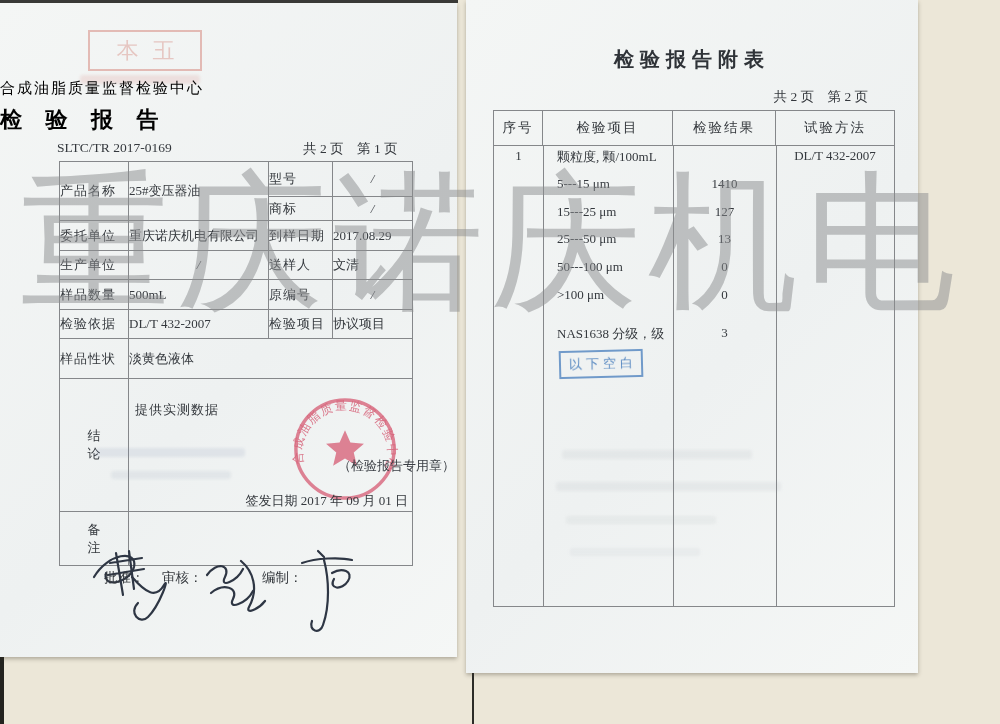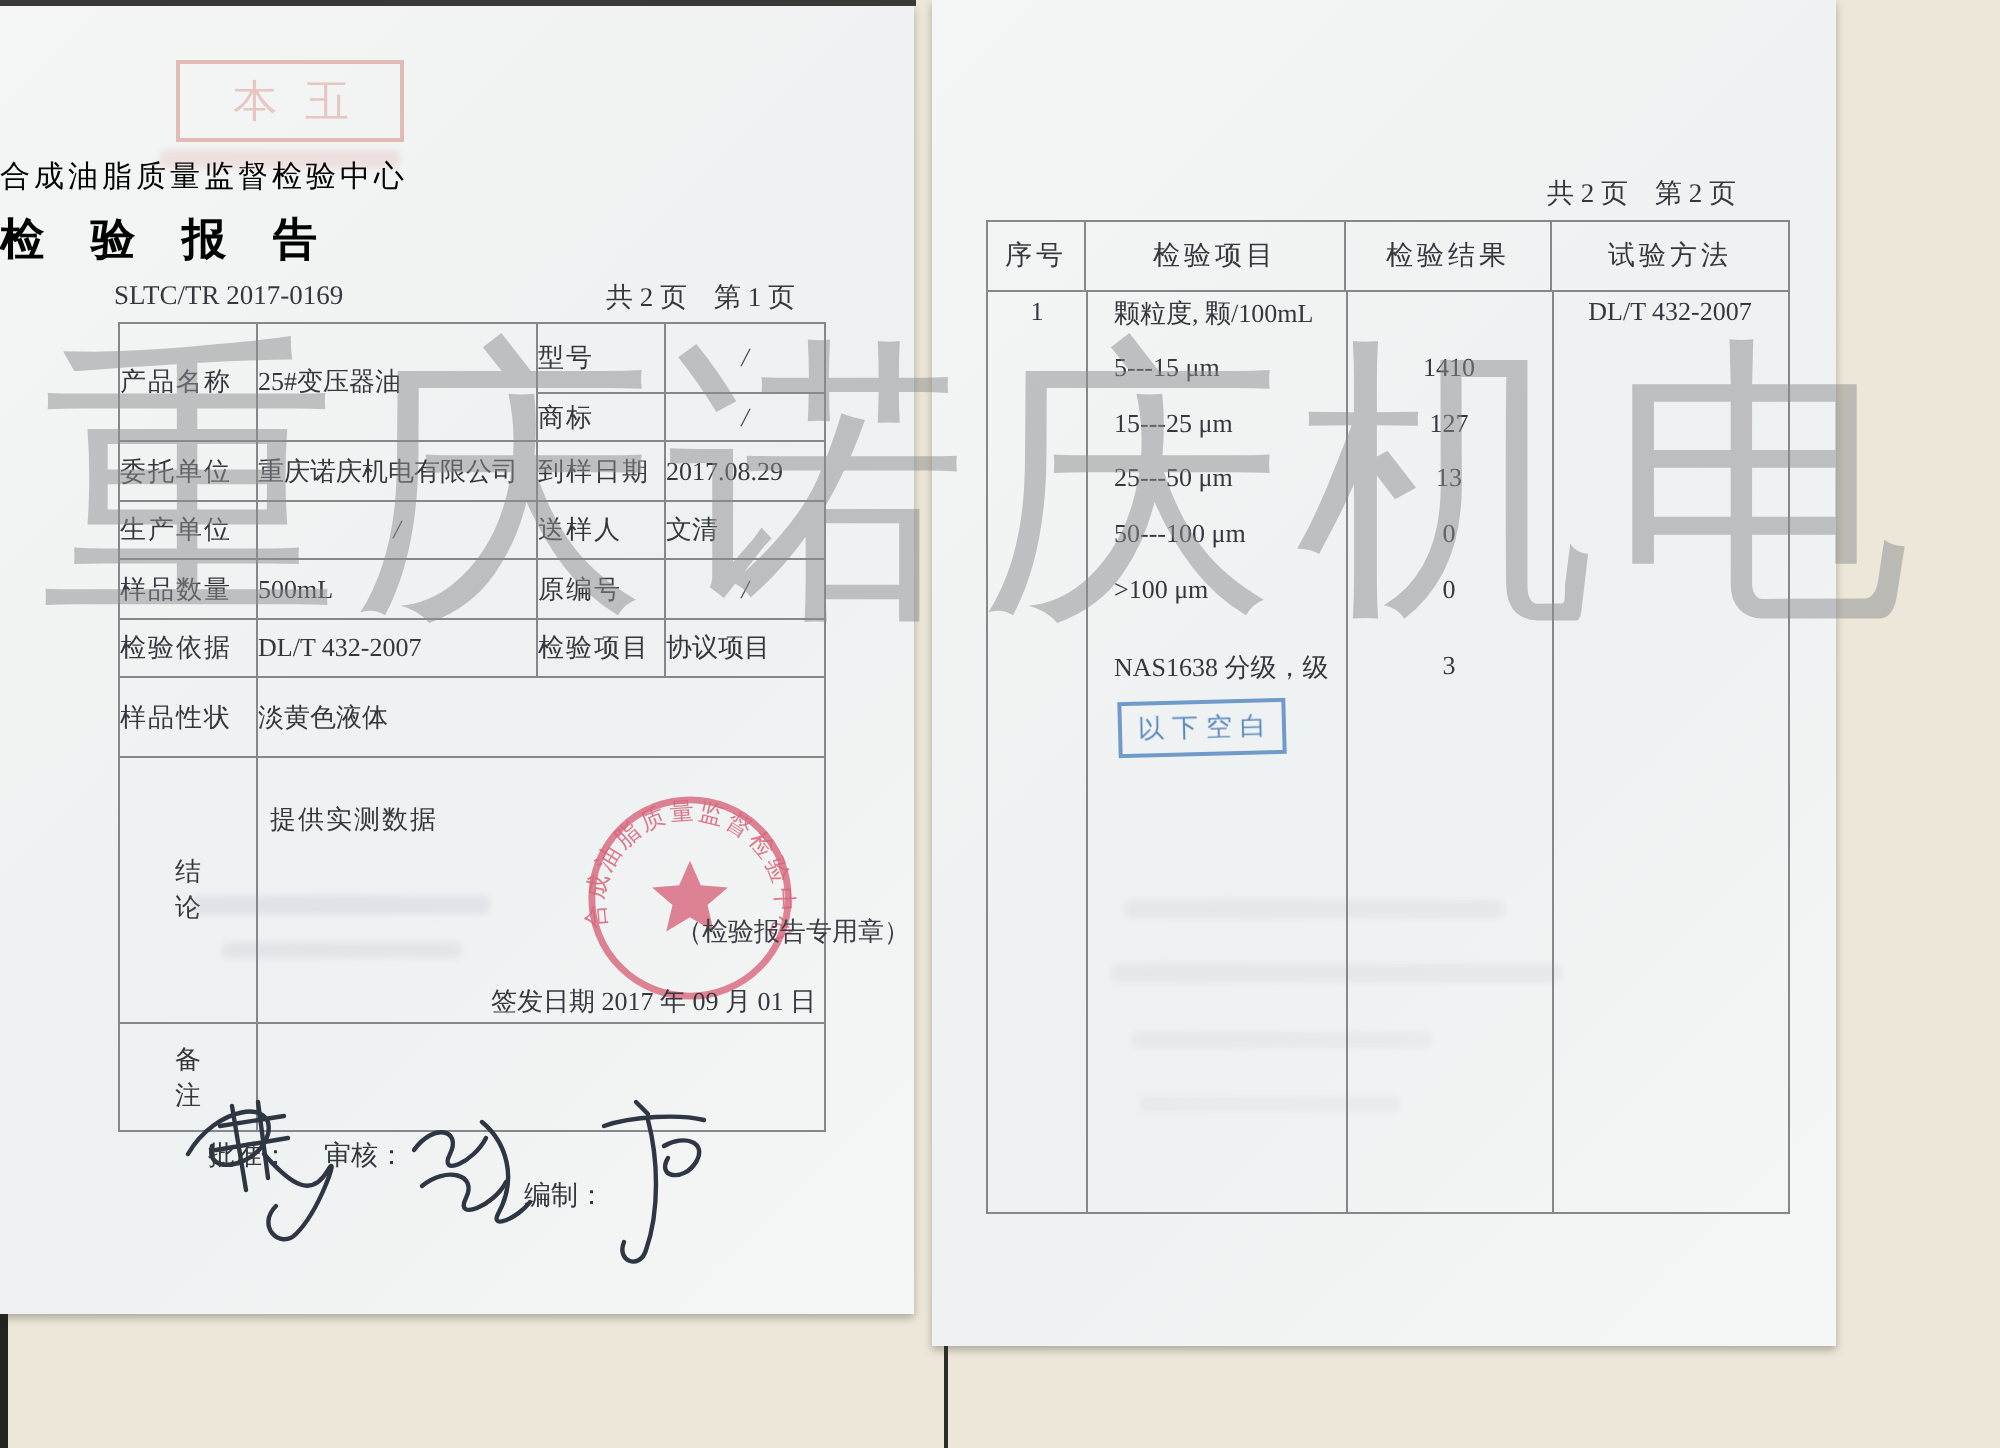--- a/index.html
+++ b/index.html
@@ -182,30 +182,31 @@
       <path d="M6 34 C 20 10, 50 6, 46 24 C 42 40, 14 46, 18 30"></path>
       <path d="M28 10 L 35 52 M 41 8 L 46 46 M 22 20 L 54 15 M 20 32 L 56 26"></path>
       <path d="M44 34 C 58 50, 68 56, 76 42 C 82 32, 72 62, 60 74 C 52 82, 40 70, 50 60"></path>
     </svg>
     <div class="so-lbl" style="left:162px;top:566px;">审核：</div>
     <svg class="sig" style="left:201px;top:550px;" width="72" height="70" viewBox="0 0 72 70">
       <path d="M6 22 C 16 8, 30 12, 24 24 C 18 36, 36 28, 42 16"></path>
       <path d="M10 40 C 22 30, 38 34, 32 46 C 26 58, 46 50, 52 38"></path>
       <path d="M40 8 C 52 18, 58 36, 48 54 C 44 62, 58 56, 64 48"></path>
     </svg>
-    <div class="so-lbl" style="left:262px;top:566px;margin-top:20px;">编制：</div>
+    <div class="so-lbl" style="left:262px;top:566px;">编制：</div>
     <svg class="sig" style="left:296px;top:540px;" width="70" height="100" viewBox="0 0 70 100">
       <path d="M22 8 L 28 14 M 6 20 C 20 15, 44 14, 56 17"></path>
       <path d="M28 17 C 33 36, 34 62, 27 82 C 24 92, 12 88, 16 78"></path>
       <path d="M36 30 C 46 24, 58 28, 52 38 C 46 48, 32 46, 38 36"></path>
     </svg>
   </div>
 
   <div class="page page-right">
 
+    <div class="r-title">检验报告附表</div>
     <div class="r-pageinfo">共 2 页　第 2 页</div>
 
     <div class="rtab">
       <div class="hrow">
         <div class="hcell" style="width:49px">序号</div>
         <div class="hcell" style="width:130px">检验项目</div>
         <div class="hcell" style="width:103px">检验结果</div>
         <div class="hcell" style="width:118px;border-right:none">试验方法</div>
       </div>
       <div class="vline" style="left:49px"></div>

